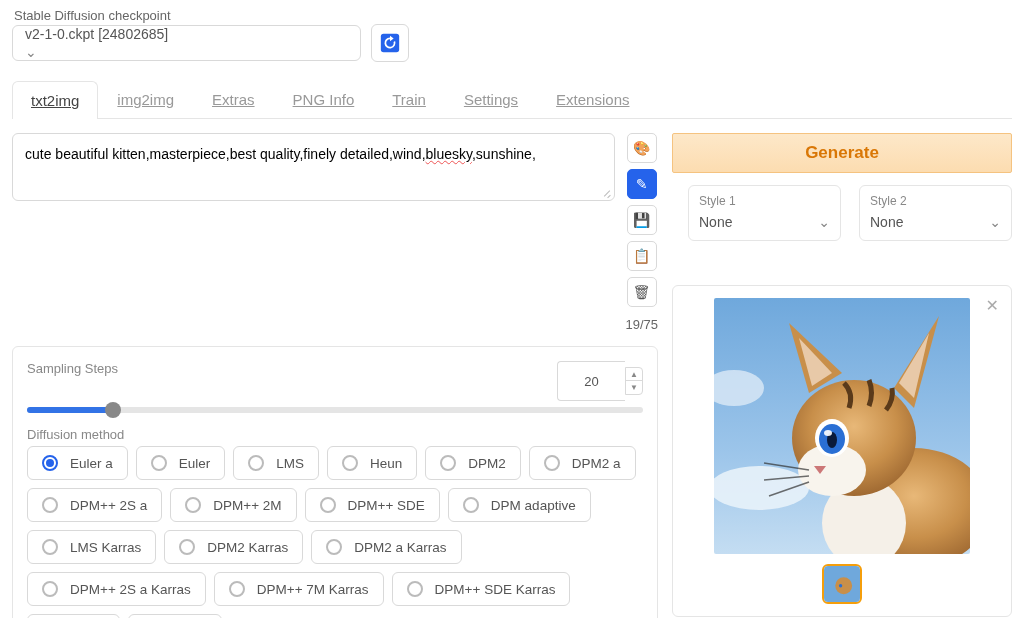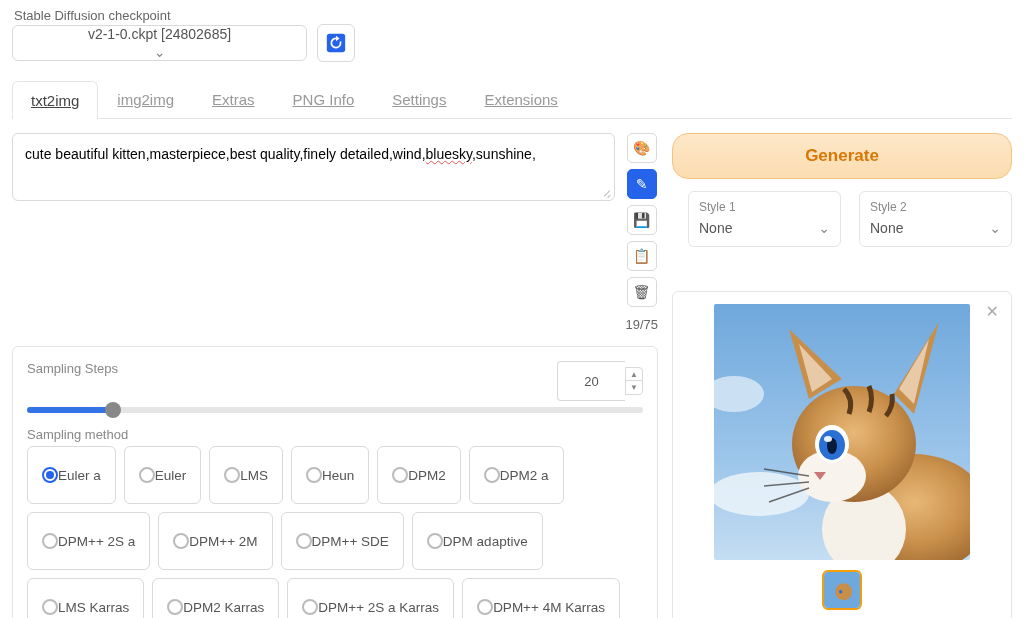--- a/index.html
+++ b/index.html
@@ -1,21 +1,21 @@
 <!DOCTYPE html>
 <html><head>
 <meta charset="utf-8">
 <style>
 * { box-sizing: border-box; margin: 0; padding: 0; }
 body { font-family: -apple-system, BlinkMacSystemFont, "Segoe UI", sans-serif; font-size: 14px; color: #555; background: #fff; padding: 8px 12px; }
 
 .header-row { display: flex; align-items: flex-start; gap: 10px; margin-bottom: 18px; }
 .checkpoint-box { display: flex; flex-direction: column; }
 .checkpoint-label { font-size: 13px; color: #666; margin-bottom: 2px; padding-left: 2px; }
-.checkpoint-select { width: 295px; height: 36px; border: 1px solid #d9d9d9; border-radius: 6px; padding: 0 12px; display: flex; align-items: center; justify-content: space-between; background: #fff; cursor: pointer; flex-direction: column; }
+.checkpoint-select { width: 349px; height: 36px; border: 1px solid #d9d9d9; border-radius: 6px; padding: 0 12px; display: flex; align-items: flex-start; justify-content: space-between; background: #fff; cursor: pointer; flex-direction: column; }
 .checkpoint-select .chev { color: #888; }
 .refresh-btn { width: 38px; height: 38px; border: 1px solid #d9d9d9; border-radius: 6px; display: flex; align-items: center; justify-content: center; background: #fff; margin-top: 16px; cursor: pointer; }
 .refresh-btn svg { width: 22px; height: 22px; }
 
 .tabs { display: flex; border-bottom: 1px solid #e5e5e5; margin-bottom: 14px; }
 .tab { padding: 10px 18px; font-size: 15px; color: #999; cursor: pointer; border: 1px solid transparent; border-bottom: none; border-radius: 6px 6px 0 0; text-decoration: underline; }
 .tab.active { color: #444; border-color: #e5e5e5; background: #fff; position: relative; top: 1px; }
 
 .main { display: flex; gap: 14px; }
 .left { flex: 1; min-width: 0; }
@@ -30,21 +30,21 @@
 .ta-handle::before, .ta-handle::after { content: ""; position: absolute; background: #bbb; }
 .ta-handle::before { width: 8px; height: 1px; transform: rotate(-45deg); right: 1px; bottom: 4px; }
 .ta-handle::after { width: 4px; height: 1px; transform: rotate(-45deg); right: 1px; bottom: 1px; }
 .squiggle { text-decoration: underline wavy #e55; text-decoration-thickness: 1px; }
 
 .icon-col { display: flex; flex-direction: column; gap: 6px; align-items: center; }
 .icon-btn { width: 30px; height: 30px; border: 1px solid #d9d9d9; border-radius: 5px; display: flex; align-items: center; justify-content: center; background: #fff; cursor: pointer; }
 .icon-btn.active { background: #2563eb; border-color: #2563eb; }
 .token-count { font-size: 13px; color: #666; margin-top: 4px; }
 
-.generate-btn { width: 100%; height: 46px; background: linear-gradient(#fde8c9, #fcdcb0); border: 1px solid #f5c380; border-radius: 16px; color: #d97706; font-size: 17px; font-weight: 600; cursor: pointer; margin-bottom: 12px; }
+.generate-btn { width: 100%; height: 40px; background: linear-gradient(#fde8c9, #fcdcb0); border: 1px solid #f5c380; border-radius: 2px; color: #d97706; font-size: 17px; font-weight: 600; cursor: pointer; margin-bottom: 12px; }
 
 .style-row { display: flex; gap: 18px; padding-left: 16px; }
 .style-box { flex: 1; border: 1px solid #e5e5e5; border-radius: 6px; padding: 8px 10px 10px; }
 .style-label { font-size: 12px; color: #888; margin-bottom: 6px; }
 .style-select { display: flex; align-items: flex-end; justify-content: space-between; font-size: 14px; color: #555; cursor: pointer; }
 
 .panel { border: 1px solid #e5e5e5; border-radius: 6px; padding: 14px; }
 .ctrl-group { margin-bottom: 14px; }
 .ctrl-label { font-size: 13px; color: #888; margin-bottom: 4px; }
 .ctrl-row1 { display: flex; align-items: flex-start; justify-content: space-between; margin-bottom: 6px; }
@@ -52,21 +52,21 @@
 .numbox input { width: 68px; height: 40px; border: 1px solid #d9d9d9; border-right: none; border-radius: 4px 0 0 4px; text-align: center; font-size: 13px; color: #555; }
 .numbox .steppers { display: flex; flex-direction: column; border: 1px solid #d9d9d9; border-radius: 0 4px 4px 0; }
 .numbox .steppers span { width: 16px; height: 13px; display: flex; align-items: center; justify-content: center; font-size: 8px; color: #888; cursor: pointer; }
 .numbox .steppers span:first-child { border-bottom: 1px solid #d9d9d9; }
 
 .slider { position: relative; height: 6px; background: #e5e5e5; border-radius: 3px; }
 .slider-fill { position: absolute; height: 100%; background: #3273e6; border-radius: 3px; }
 .slider-thumb { position: absolute; top: 50%; width: 16px; height: 16px; background: #888; border-radius: 50%; transform: translate(-50%, -50%); cursor: pointer; }
 
 .radios { display: flex; flex-wrap: wrap; gap: 8px; }
-.radio { border: 1px solid #d9d9d9; border-radius: 6px; padding: 20px 14px; display: flex; align-items: center; gap: 0; cursor: pointer; font-size: 13.5px; color: #555; }
+.radio { border: 1px solid #d9d9d9; border-radius: 6px; padding: 8px 14px; display: flex; align-items: center; gap: 12px; cursor: pointer; font-size: 13.5px; color: #555; }
 .radio-circle { width: 16px; height: 16px; border: 2px solid #bbb; border-radius: 50%; display: flex; align-items: center; justify-content: center; }
 .radio.selected .radio-circle { border-color: #2563eb; }
 .radio.selected .radio-circle::after { content: ""; width: 8px; height: 8px; background: #2563eb; border-radius: 50%; }
 
 .output-panel { border: 1px solid #e5e5e5; border-radius: 6px; padding: 12px; position: relative; margin-top: 44px; }
 .close-x { position: absolute; top: 10px; right: 12px; color: #aaa; font-size: 16px; cursor: pointer; }
 .output-img { width: 256px; height: 256px; margin: 0 auto; border-radius: 2px; overflow: hidden; }
 .thumb { width: 40px; height: 40px; margin: 10px auto 0; border: 2px solid #f59e0b; border-radius: 6px; overflow: hidden; cursor: pointer; }
 </style>
 </head>
@@ -86,20 +86,21 @@
         <path d="M12 6a6 6 0 1 0 5.6 3.9l-1.7.9A4.1 4.1 0 1 1 12 7.9V10l4-3-4-3v2z" fill="#fff"></path>
       </svg>
   </div>
 </div>
 
 <div class="tabs" id="tabs">
     <div class="tab active">txt2img</div>
     <div class="tab">img2img</div>
     <div class="tab">Extras</div>
     <div class="tab">PNG Info</div>
+    <div class="tab">Train</div>
     <div class="tab">Settings</div>
     <div class="tab">Extensions</div>
   </div>
 
 <div class="main">
   <div class="left">
     <div class="prompt-row">
       <div class="prompts">
         <div class="textarea pos">
           <span>cute beautiful kitten,masterpiece,best quality,finely detailed,wind,</span><span class="squiggle">bluesky</span><span>,sunshine,</span>
@@ -138,21 +139,21 @@
               </div>
           </div>
         </div>
         <div class="slider">
           <div class="slider-fill" id="steps-fill" style="width: 14%;"></div>
           <div class="slider-thumb" id="steps-thumb" style="left: 14%;"></div>
         </div>
       </div>
 
       <div class="ctrl-group">
-        <div class="ctrl-label">Sampling method</div>
+        <div class="ctrl-label">Diffusion method</div>
         <div class="radios" id="sampling-radios">
             <div class="radio selected">
               <span class="radio-circle"></span>
               <span>Euler a</span>
             </div>
             <div class="radio">
               <span class="radio-circle"></span>
               <span>Euler</span>
             </div>
             <div class="radio">
@@ -190,25 +191,29 @@
             <div class="radio">
               <span class="radio-circle"></span>
               <span>LMS Karras</span>
             </div>
             <div class="radio">
               <span class="radio-circle"></span>
               <span>DPM2 Karras</span>
             </div>
             <div class="radio">
               <span class="radio-circle"></span>
+              <span>DPM2 a Karras</span>
+            </div>
+            <div class="radio">
+              <span class="radio-circle"></span>
               <span>DPM++ 2S a Karras</span>
             </div>
             <div class="radio">
               <span class="radio-circle"></span>
-              <span>DPM++ 4M Karras</span>
+              <span>DPM++ 7M Karras</span>
             </div>
             <div class="radio">
               <span class="radio-circle"></span>
               <span>DPM++ SDE Karras</span>
             </div>
             <div class="radio">
               <span class="radio-circle"></span>
               <span>DDIM</span>
             </div>
             <div class="radio">

